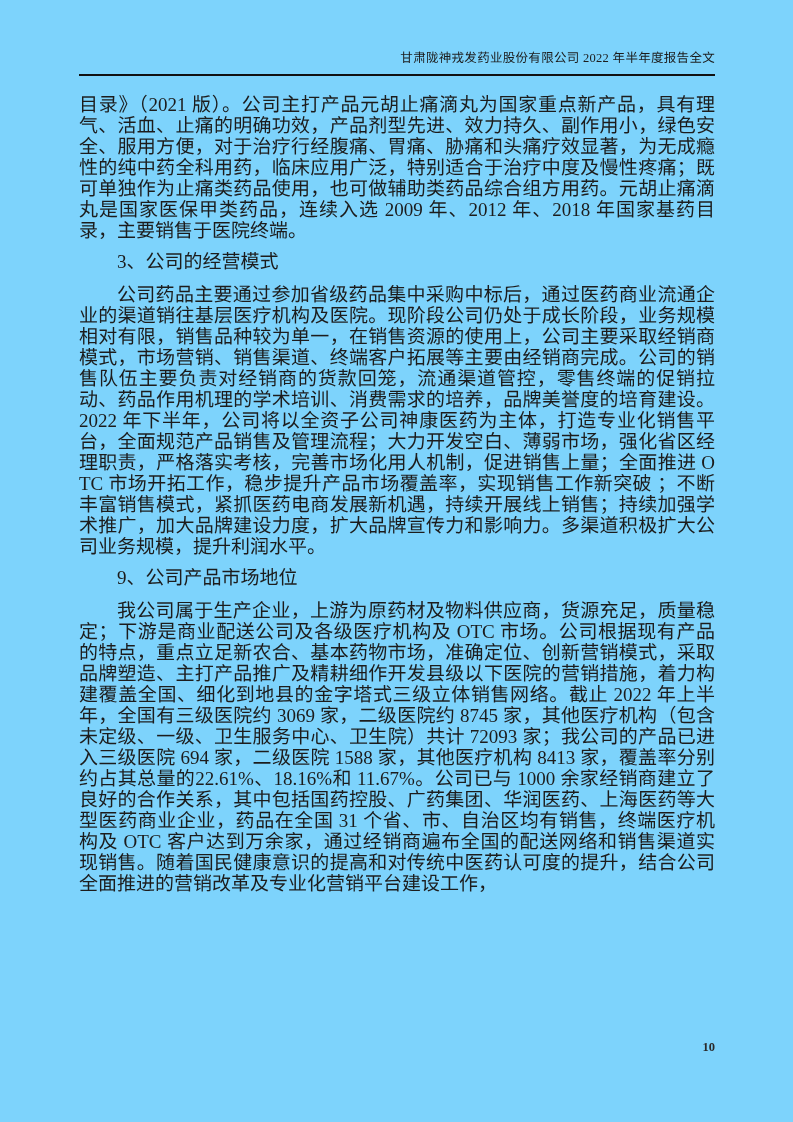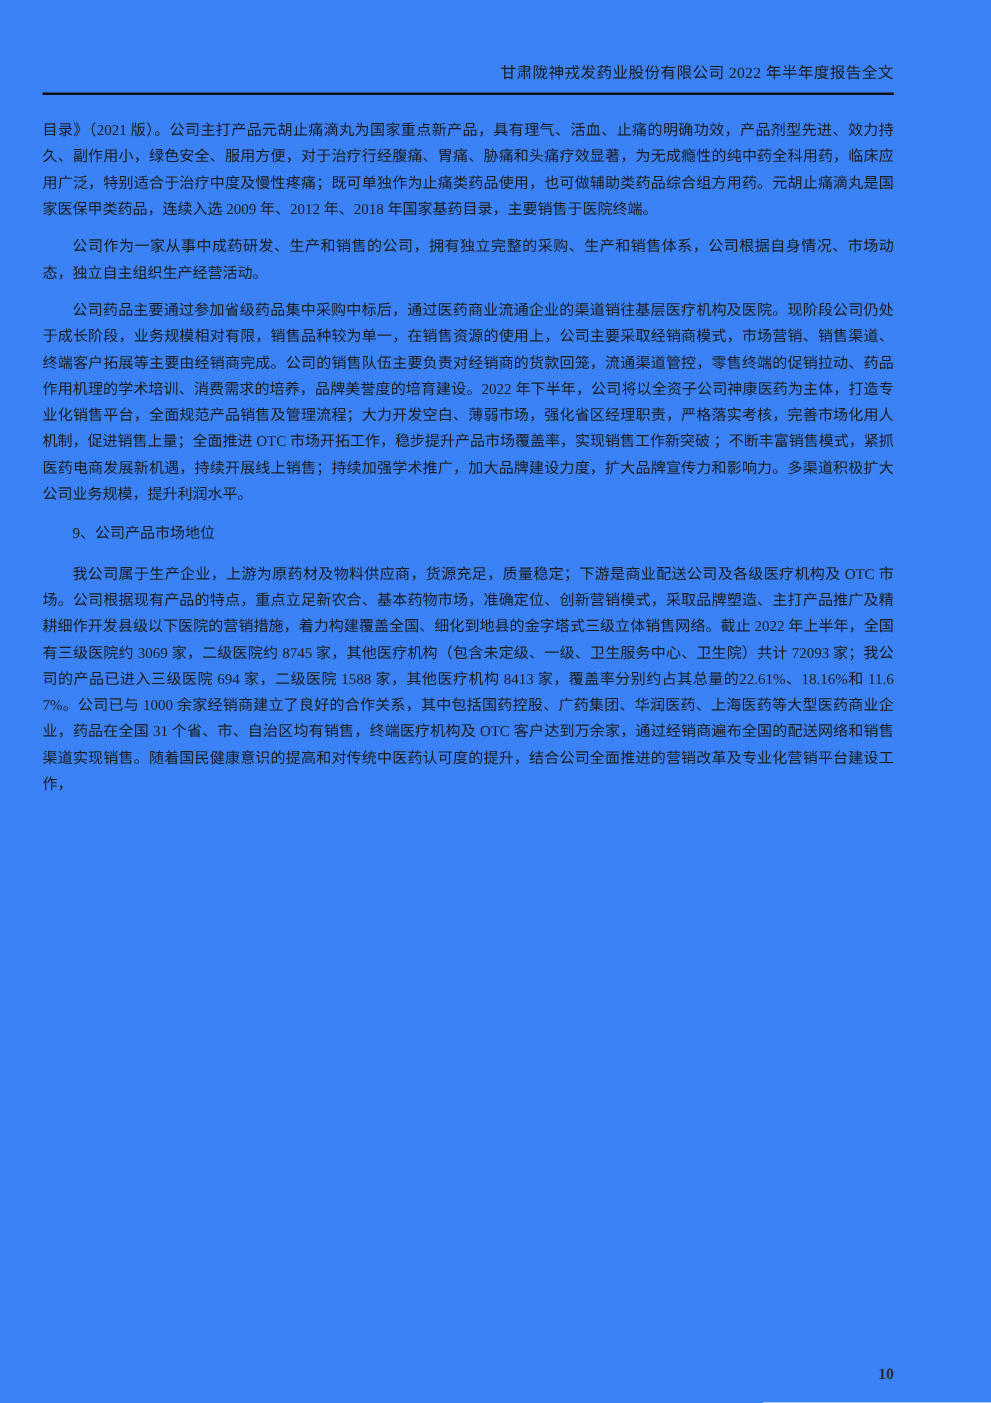--- a/index.html
+++ b/index.html
@@ -5,77 +5,77 @@
   html, body {
     margin: 0;
     padding: 0;
     background: #ffffff;
   }
   .page {
     position: relative;
     width: 793px;
     height: 1122px;
     margin: 0 auto;
-    background: #3b82f6;
+    background: #7dd3fc;
     color: #1c1c1c;
     font-family: "Liberation Serif", "DejaVu Serif", serif;
     overflow: hidden;
     box-sizing: border-box;
-    padding: 50px 78px 0 34px;
+    padding: 50px 78px 0 79px;
   }
   .page-header {
     text-align: right;
     font-size: 12.5px;
     line-height: 17px;
     letter-spacing: 0.3px;
     padding-bottom: 7px;
     border-bottom: 2px solid #111111;
   }
   .doc-body {
     margin-top: 18px;
-    font-size: 12px;
+    font-size: 19px;
     line-height: 21px;
     text-align: justify;
     text-justify: inter-ideograph;
   }
   .doc-body p {
     margin: 0 0 9px 0;
     text-indent: 2em;
     word-break: break-all;
   }
   .doc-body p.no-indent {
     text-indent: 0;
   }
   .doc-body p.heading {
     margin: 10px 0 12px 0;
   }
   .page-number {
     position: absolute;
-    top: 1092px;
+    top: 1040px;
     right: 78px;
     font-size: 12.5px;
     color: #2a2a2a;
     font-weight: bold;
   }
 </style>
 </head>
 <body>
 
 <div class="page">
 
   <div class="page-header">
     <span>甘肃陇神戎发药业股份有限公司 2022 年半年度报告全文</span>
   </div>
 
   <div class="doc-body">
 
     <p class="no-indent">目录》（2021 版）。公司主打产品元胡止痛滴丸为国家重点新产品，具有理气、活血、止痛的明确功效，产品剂型先进、效力持久、副作用小，绿色安全、服用方便，对于治疗行经腹痛、胃痛、胁痛和头痛疗效显著，为无成瘾性的纯中药全科用药，临床应用广泛，特别适合于治疗中度及慢性疼痛；既可单独作为止痛类药品使用，也可做辅助类药品综合组方用药。元胡止痛滴丸是国家医保甲类药品，连续入选 2009 年、2012 年、2018 年国家基药目录，主要销售于医院终端。</p>
 
+    <p class="heading">3、公司的经营模式</p>
 
-    <p>公司作为一家从事中成药研发、生产和销售的公司，拥有独立完整的采购、生产和销售体系，公司根据自身情况、市场动态，独立自主组织生产经营活动。</p>
 
 
 
     <p>公司药品主要通过参加省级药品集中采购中标后，通过医药商业流通企业的渠道销往基层医疗机构及医院。现阶段公司仍处于成长阶段，业务规模相对有限，销售品种较为单一，在销售资源的使用上，公司主要采取经销商模式，市场营销、销售渠道、终端客户拓展等主要由经销商完成。公司的销售队伍主要负责对经销商的货款回笼，流通渠道管控，零售终端的促销拉动、药品作用机理的学术培训、消费需求的培养，品牌美誉度的培育建设。2022 年下半年，公司将以全资子公司神康医药为主体，打造专业化销售平台，全面规范产品销售及管理流程；大力开发空白、薄弱市场，强化省区经理职责，严格落实考核，完善市场化用人机制，促进销售上量；全面推进 OTC 市场开拓工作，稳步提升产品市场覆盖率，实现销售工作新突破 ；不断丰富销售模式，紧抓医药电商发展新机遇，持续开展线上销售；持续加强学术推广，加大品牌建设力度，扩大品牌宣传力和影响力。多渠道积极扩大公司业务规模，提升利润水平。</p>
 
     <p class="heading">9、公司产品市场地位</p>
 
     <p>我公司属于生产企业，上游为原药材及物料供应商，货源充足，质量稳定；下游是商业配送公司及各级医疗机构及 OTC 市场。公司根据现有产品的特点，重点立足新农合、基本药物市场，准确定位、创新营销模式，采取品牌塑造、主打产品推广及精耕细作开发县级以下医院的营销措施，着力构建覆盖全国、细化到地县的金字塔式三级立体销售网络。截止 2022 年上半年，全国有三级医院约 3069 家，二级医院约 8745 家，其他医疗机构（包含未定级、一级、卫生服务中心、卫生院）共计 72093 家；我公司的产品已进入三级医院 694 家，二级医院 1588 家，其他医疗机构 8413 家，覆盖率分别约占其总量的22.61%、18.16%和 11.67%。公司已与 1000 余家经销商建立了良好的合作关系，其中包括国药控股、广药集团、华润医药、上海医药等大型医药商业企业，药品在全国 31 个省、市、自治区均有销售，终端医疗机构及 OTC 客户达到万余家，通过经销商遍布全国的配送网络和销售渠道实现销售。随着国民健康意识的提高和对传统中医药认可度的提升，结合公司全面推进的营销改革及专业化营销平台建设工作，</p>
 
   </div>

